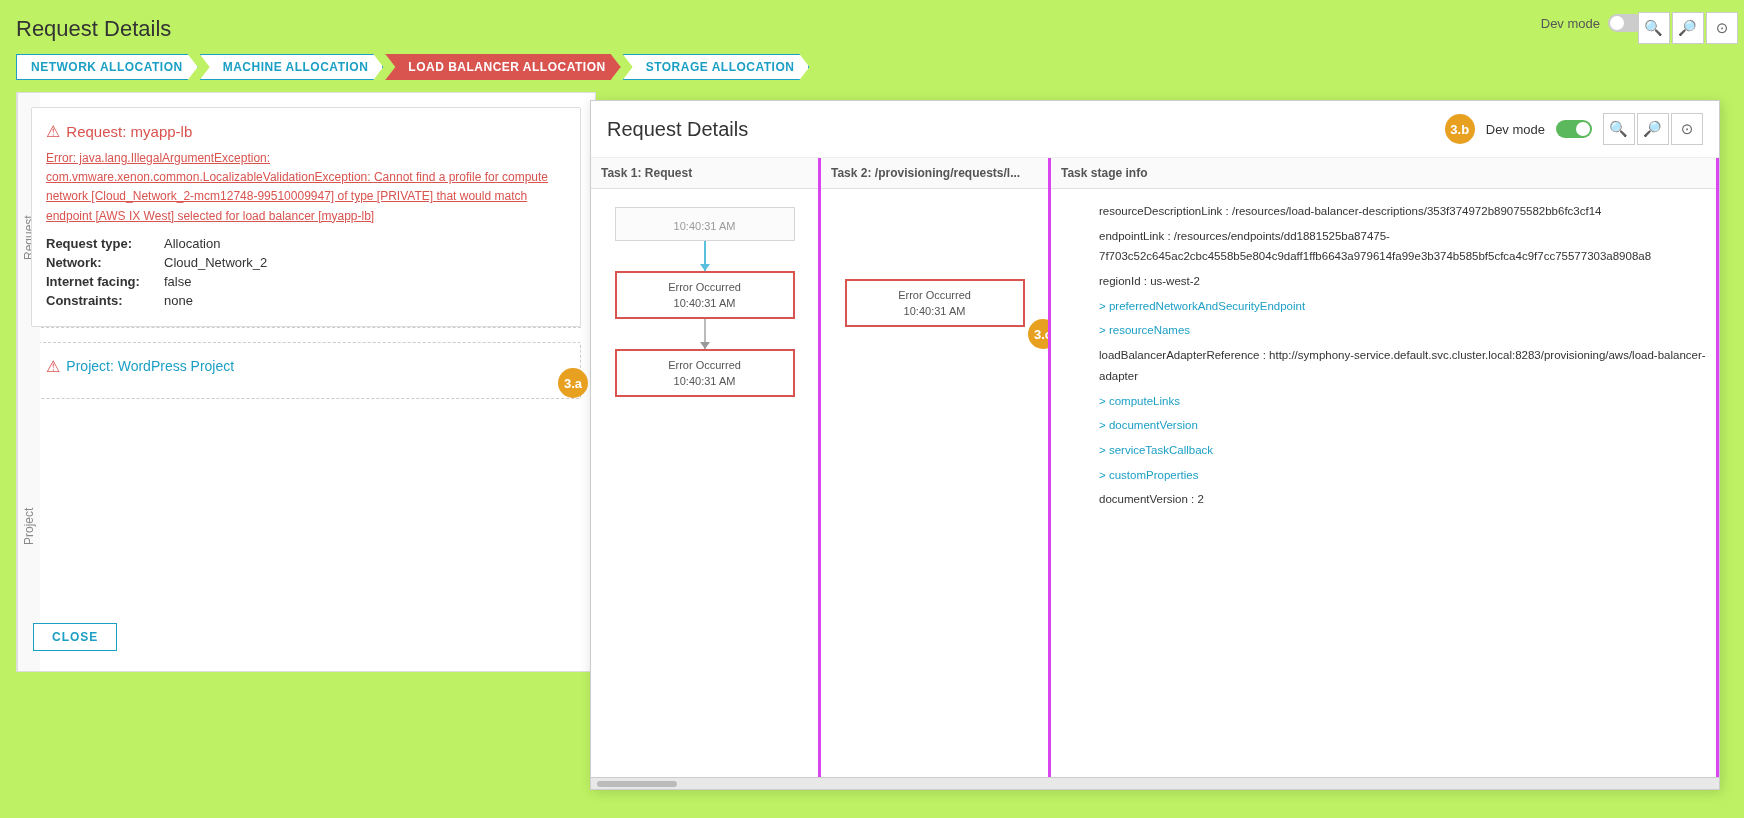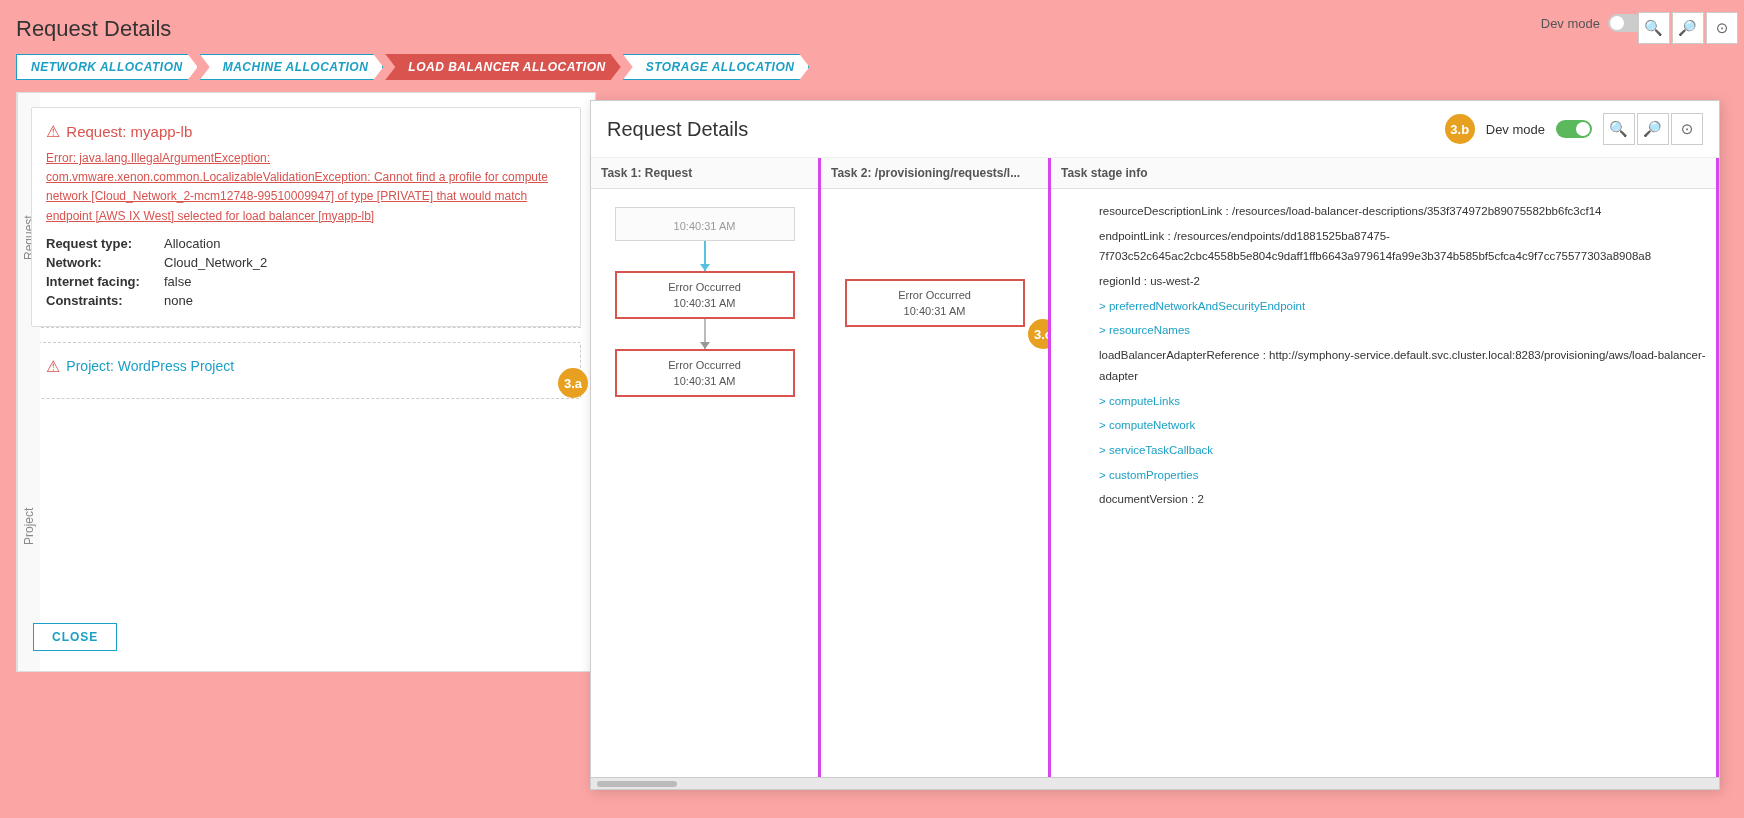--- a/index.html
+++ b/index.html
@@ -1,22 +1,22 @@
 <!DOCTYPE html>
 <html><head>
   <meta charset="utf-8">
   <style>
     * { box-sizing: border-box; margin: 0; padding: 0; }
     body { font-family: Arial, sans-serif; background: #f5f5f5; font-size: 13px; color: #333; }
 
-    .outer-page { background: #fca5a5; padding: 16px; width: 1744px; min-height: 818px; position: relative; overflow: hidden; }
+    .outer-page { background: #bef264; padding: 16px; width: 1744px; min-height: 818px; position: relative; overflow: hidden; }
 
     .page-title { font-size: 22px; font-weight: 300; color: #333; margin-bottom: 12px; }
 
-    .breadcrumb-row { display: flex; align-items: center; gap: 0; margin-bottom: 12px; font-style: italic; }
+    .breadcrumb-row { display: flex; align-items: center; gap: 0; margin-bottom: 12px; }
     .breadcrumb-item {
       border: 1.5px solid #1b9fc4;
       color: #1b9fc4;
       padding: 5px 14px 5px 22px;
       font-size: 12px;
       font-weight: 600;
       letter-spacing: 0.5px;
       cursor: pointer;
       position: relative;
       background: #fff;
@@ -350,21 +350,21 @@
           <div class="info-line expandable">
             <span>resourceNames</span>
           </div>
           <div class="info-line">
             <span>loadBalancerAdapterReference : http://symphony-service.default.svc.cluster.local:8283/provisioning/aws/load-balancer-adapter</span>
           </div>
           <div class="info-line expandable">
             <span>computeLinks</span>
           </div>
           <div class="info-line expandable">
-            <span>computeNetwork</span>
+            <span>documentVersion</span>
           </div>
           <div class="info-line expandable">
             <span>serviceTaskCallback</span>
           </div>
           <div class="info-line expandable">
             <span>customProperties</span>
           </div>
           <div class="info-line">
             <span>documentVersion : 2</span>
           </div>

